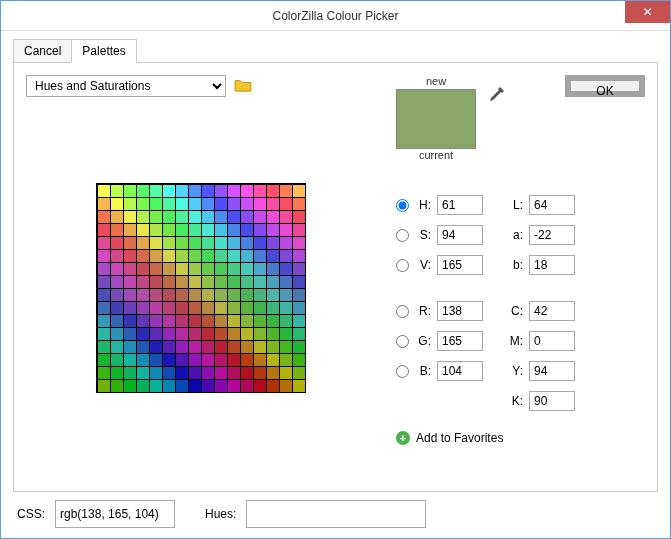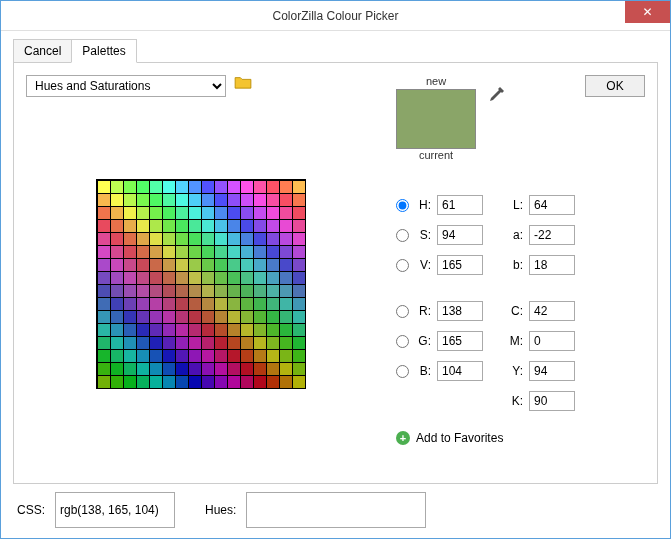--- a/index.html
+++ b/index.html
@@ -7,49 +7,49 @@
 .window { width: 671px; height: 539px; border: 1px solid #5aa0dc; background: #fff; display: flex; flex-direction: column; }
 .titlebar { height: 30px; background: #fff; display: flex; align-items: center; position: relative; border-bottom: 1px solid #e0e0e0; }
 .titlebar-title { flex: 1; text-align: center; color: #333; }
 .close-btn { width: 45px; height: 22px; background: #c75050; color: #fff; display: flex; align-items: center; justify-content: center; position: absolute; right: 0; top: 0; font-size: 14px; cursor: pointer; }
 .content { flex: 1; padding: 8px 12px 10px 12px; display: flex; flex-direction: column; }
 .tabs { display: flex; margin-bottom: 0; }
 .tab { padding: 4px 10px; border: 1px solid #ccc; background: #f5f5f5; cursor: pointer; margin-right: -1px; border-bottom: none; }
 .tab.active { background: #fff; border-bottom: 1px solid #fff; position: relative; z-index: 2; }
 .tab-body { display: flex; border: 1px solid #ccc; margin-top: -1px; padding: 12px; flex: 1; }
 .left-panel { width: 350px; display: flex; flex-direction: column; }
-.top-controls { display: flex; align-items: flex-start; gap: 8px; }
+.top-controls { display: flex; align-items: center; gap: 8px; }
 select { height: 22px; border: 1px solid #aaa; background: #fff; padding: 0 4px; }
 .folder-icon { width: 18px; height: 14px; display: inline-block; }
 .swatch-area { flex: 1; display: flex; align-items: center; justify-content: center; margin: 10px 0; }
 .swatch-grid { display: grid; grid-template-columns: repeat(16, 13px); grid-template-rows: repeat(16, 13px); border: 1px solid #000; }
 .swatch-cell { border: 1px solid #000; margin: -0.5px; }
 .bottom-links { display: flex; gap: 18px; justify-content: center; padding: 4px 0 4px 0; }
 .bottom-links a { color: #0066cc; text-decoration: none; cursor: pointer; }
 .right-panel { flex: 1; padding-left: 20px; display: flex; flex-direction: column; }
 .preview-row { display: flex; align-items: flex-start; gap: 10px; }
 .preview-block { width: 80px; text-align: center; }
 .preview-label { color: #333; font-size: 11px; margin-bottom: 2px; }
 .color-preview { width: 80px; height: 60px; border: 1px solid #888; }
 .eyedropper { width: 20px; height: 20px; margin-top: 10px; }
 .btn-col { margin-left: auto; display: flex; flex-direction: column; gap: 6px; }
-.btn { width: 60px; height: 22px; border: 1px solid #a3a3a3; background: #f0f0f0; cursor: pointer; text-align: center; line-height: 20px; }
+.btn { width: 80px; height: 22px; border: 6px solid #a3a3a3; background: #f0f0f0; cursor: pointer; text-align: center; line-height: 20px; }
 .values { display: flex; gap: 24px; margin-top: 30px; }
 .vcol { display: flex; flex-direction: column; gap: 6px; }
 .vrow { display: flex; align-items: center; gap: 6px; height: 24px; }
 .vrow input[type=radio] { margin: 0; }
 .vlabel { width: 16px; text-align: right; }
 .vlabel-wide { width: 26px; text-align: right; }
 .vinput { width: 46px; height: 20px; border: 1px solid #aaa; padding: 0 4px; }
 .hex-row { display: flex; align-items: center; gap: 6px; margin-top: 10px; }
 .hex-input { width: 76px; height: 20px; border: 1px solid #aaa; padding: 0 4px; }
 .fav-row { display: flex; align-items: center; gap: 6px; margin-top: 18px; cursor: pointer; }
 .add-icon { width: 14px; height: 14px; border-radius: 50%; background: #4caf50; color: #fff; display: flex; align-items: center; justify-content: center; font-size: 11px; font-weight: bold; }
 .footer { display: flex; align-items: center; gap: 10px; padding: 8px 4px 0 4px; }
-.footer-input { height: 36px; border: 1px solid #aaa; padding: 0 4px; }
+.footer-input { height: 28px; border: 1px solid #aaa; padding: 0 4px; }
 .sep { height: 10px; }
 </style>
 </head>
 <body>
 
 <div class="window">
   <div class="titlebar">
     <span class="titlebar-title">ColorZilla Colour Picker</span>
     <div class="close-btn">
       <span>✕</span>

